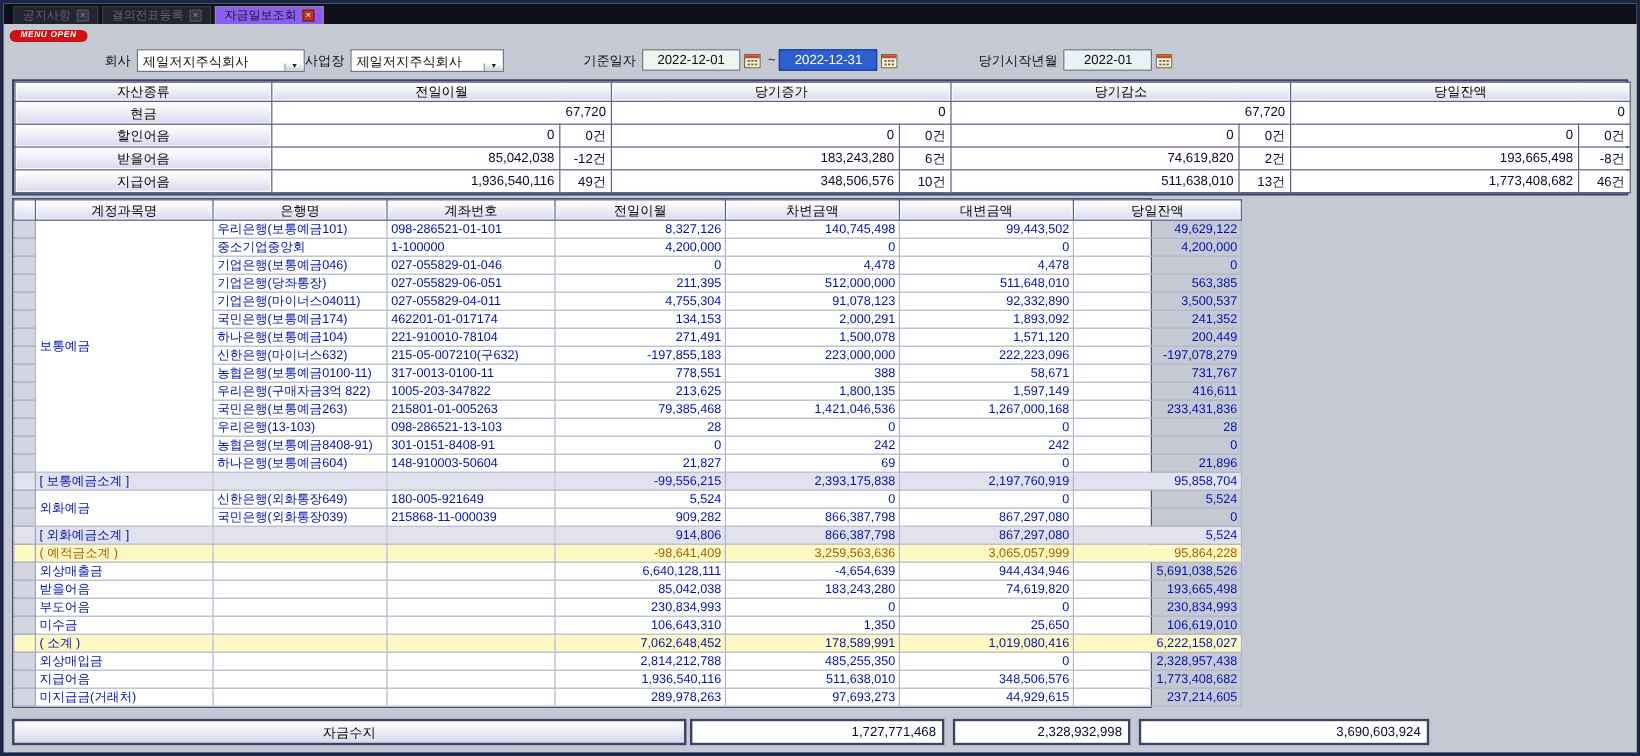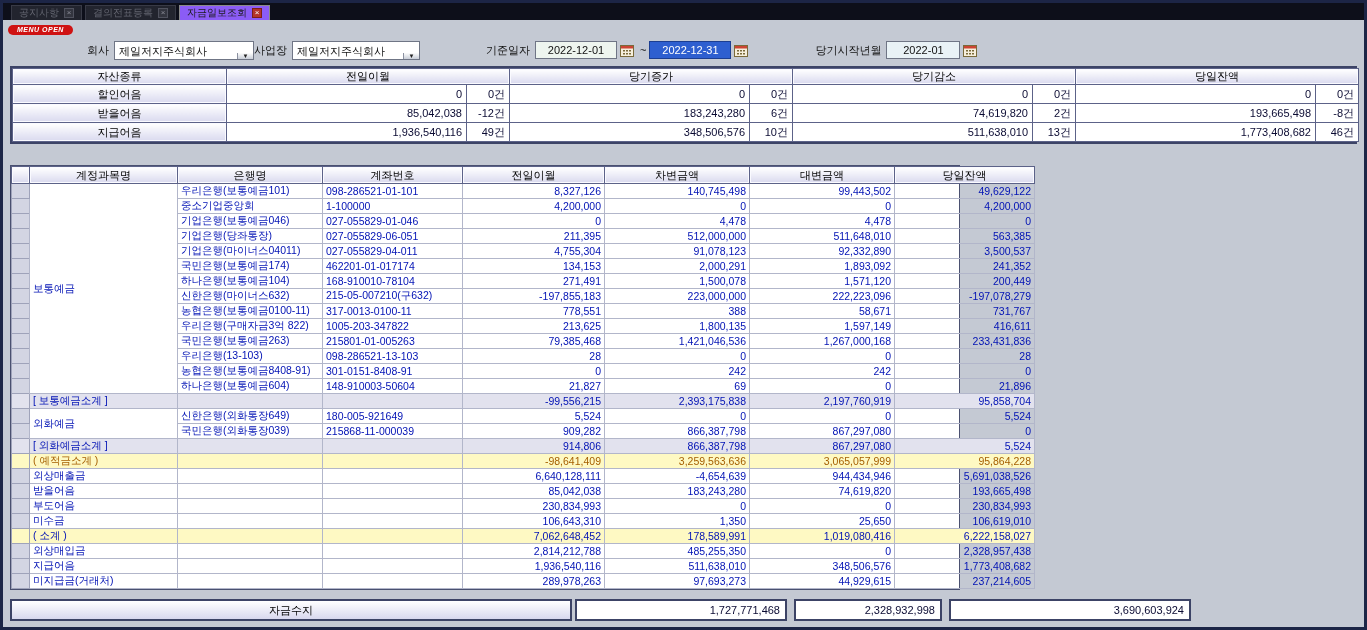--- a/index.html
+++ b/index.html
@@ -160,20 +160,27 @@
         <tr>
           <td class="hdrcell">자산종류</td>
           <td class="hdrcell" colspan="2">전일이월</td>
           <td class="hdrcell" colspan="2">당기증가</td>
           <td class="hdrcell" colspan="2">당기감소</td>
           <td class="hdrcell" colspan="2">당일잔액</td>
         </tr>
       </thead>
       <tbody>
           <tr>
+            <td class="rowhdr">현금</td>
+            <td class="num" colspan="2">67,720</td>
+            <td class="num" colspan="2">0</td>
+            <td class="num" colspan="2">67,720</td>
+            <td class="num" colspan="2">0</td>
+          </tr>
+          <tr>
             <td class="rowhdr">할인어음</td>
             <td class="num">0</td>
             <td class="num">0건</td>
             <td class="num">0</td>
             <td class="num">0건</td>
             <td class="num">0</td>
             <td class="num">0건</td>
             <td class="num">0</td>
             <td class="num">0건</td>
           </tr>
@@ -279,21 +286,21 @@
             <td class="txt">국민은행(보통예금174)</td>
             <td class="txt">462201-01-017174</td>
             <td class="num">134,153</td>
             <td class="num">2,000,291</td>
             <td class="num">1,893,092</td>
             <td class="num">241,352</td>
           </tr>
           <tr class="data">
             <td class="gutter"></td>
             <td class="txt">하나은행(보통예금104)</td>
-            <td class="txt">168-910010-78104</td>
+            <td class="txt">221-910010-78104</td>
             <td class="num">271,491</td>
             <td class="num">1,500,078</td>
             <td class="num">1,571,120</td>
             <td class="num">200,449</td>
           </tr>
           <tr class="data">
             <td class="gutter"></td>
             <td class="txt">신한은행(마이너스632)</td>
             <td class="txt">215-05-007210(구632)</td>
             <td class="num">-197,855,183</td>

